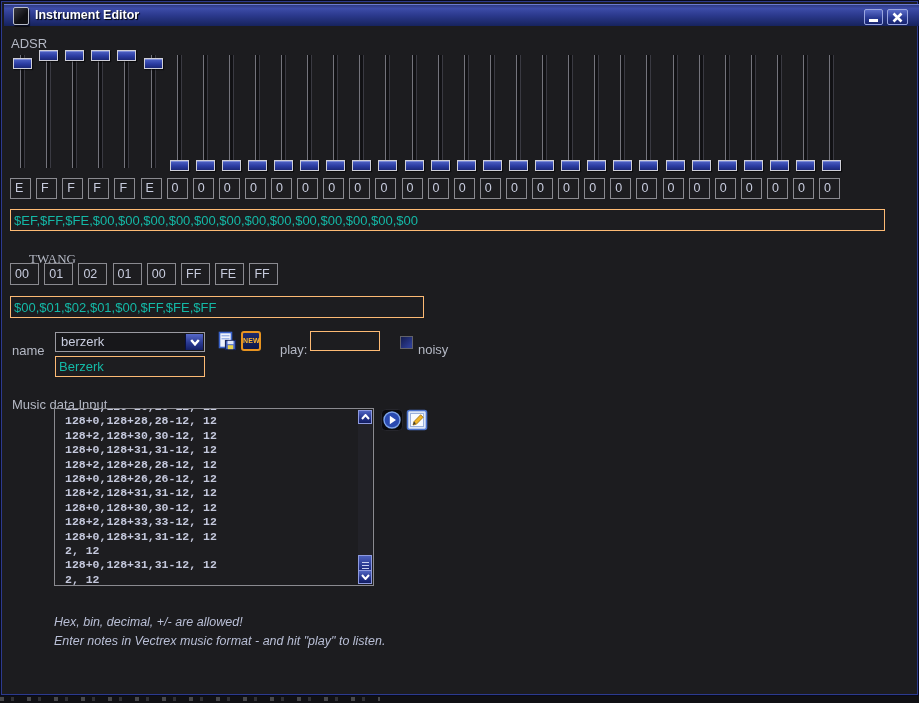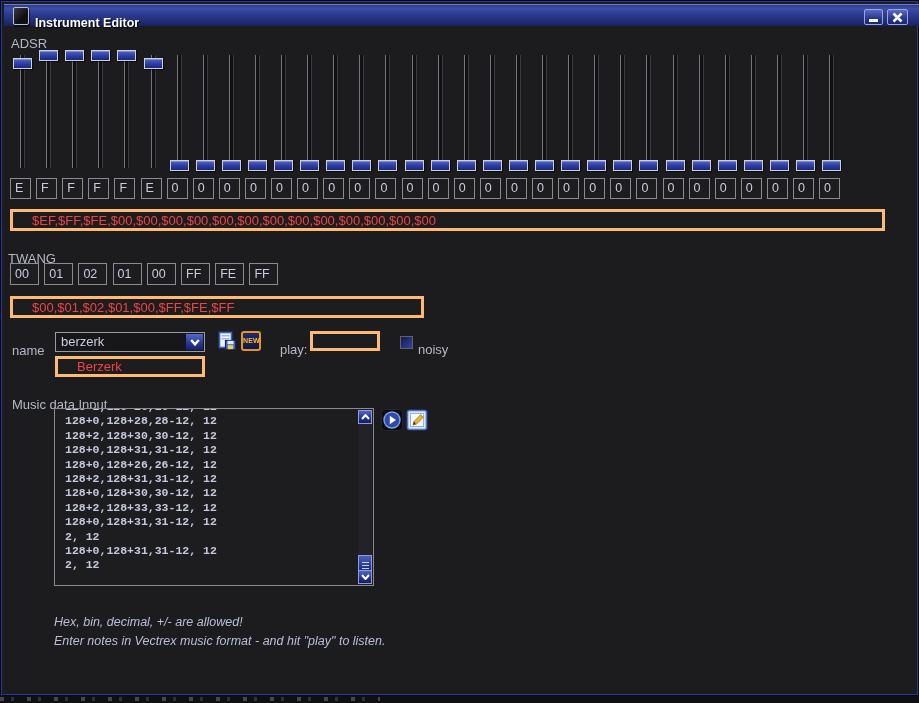--- a/index.html
+++ b/index.html
@@ -7,33 +7,33 @@
         font-family:"Liberation Sans",sans-serif;background:#121216;}
   
   .win{position:absolute;left:0;top:0;width:919px;height:696px;box-sizing:border-box;
        background:#1c1c1f;border:2px solid #2c3a8e;outline:1px solid #070a1c;outline-offset:-1px;}
   .titlebar{position:absolute;left:2px;top:2px;width:915px;height:22px;
        background:linear-gradient(180deg,#2a3678 0%,#3d4ca8 20%,#2c3a8e 50%,#16235e 100%);
        box-shadow:inset 0 1px 0 #6a7ad0;}
   .app-icon{position:absolute;left:9px;top:3px;width:14px;height:16px;
        background:linear-gradient(135deg,#3a3a42,#101014 60%);
        border:1px solid #b9bdc9;border-radius:2px;box-shadow:1px 2px 1px rgba(0,0,0,.6);}
-  .title-text{position:absolute;left:31px;top:8px;line-height:22px;color:#ffffff;
+  .title-text{position:absolute;left:31px;top:0;line-height:22px;color:#ffffff;
        font-size:12.5px;font-weight:bold;text-shadow:1px 1px 1px #000;}
   .tb-btn{position:absolute;top:5px;height:16px;box-sizing:border-box;
        background:linear-gradient(180deg,#5a6cc8,#2a3a94 55%,#18246e);
        border:1px solid #9aa6e0;border-radius:2px;}
   .btn-min{left:860px;width:19px;}
   .btn-close{left:883px;width:21px;}
   .min-glyph{position:absolute;left:4px;bottom:2px;width:9px;height:3px;background:#fff;}
   .x-glyph{position:absolute;left:4px;top:2px;}
   
   .lbl{position:absolute;color:#b4b8c4;font-size:13px;margin-top:8px;}
-  .field{position:absolute;box-sizing:border-box;background:#1d1d20;border:3px solid #fdba74;
-       color:#ef4444;font-size:13px;font-family:"Liberation Sans",sans-serif;padding:0 19px;outline:none;}
+  .field{position:absolute;box-sizing:border-box;background:#1d1d20;border:1px solid #fdba74;
+       color:#14b8a6;font-size:13px;font-family:"Liberation Sans",sans-serif;padding:0 3px;outline:none;}
   
   .sliders{position:absolute;left:0;top:48px;width:870px;height:130px;}
   .sl-cell{position:absolute;top:0;width:26px;height:130px;}
   .sl-track{position:absolute;left:11px;top:5px;width:3px;height:113px;background:#111114;
        box-shadow:-1px 0 0 #74747c,1px 0 0 #3a3a42;}
   .sl-thumb{position:absolute;left:3px;width:19px;height:11px;box-sizing:border-box;
        background:linear-gradient(180deg,#5064c6 0%,#2b3ca2 55%,#1b2878 100%);
        border:1px solid #cfcfd8;box-shadow:inset 0 1px 0 #7a8ad8, 1px 1px 1px rgba(0,0,0,.55);}
   .vbox{position:absolute;top:176px;width:21px;height:21px;box-sizing:border-box;
        border:1px solid #8a8a90;background:#1d1d20;color:#c8ccde;font-size:12.5px;
@@ -255,21 +255,21 @@
         <div class="vbox" style="left: 660.5px;">0</div>
         <div class="vbox" style="left: 686.6px;">0</div>
         <div class="vbox" style="left: 712.7px;">0</div>
         <div class="vbox" style="left: 738.8px;">0</div>
         <div class="vbox" style="left: 764.9px;">0</div>
         <div class="vbox" style="left: 791px;">0</div>
         <div class="vbox" style="left: 817.1px;">0</div>
       </div>
     <input class="field" style="left: 8px; top: 207px; width: 875px; height: 22px;" value="$EF,$FF,$FE,$00,$00,$00,$00,$00,$00,$00,$00,$00,$00,$00,$00,$00">
 
-    <div class="lbl" style="left:6px;top:241px;">TWANG</div>
+    <div class="lbl" style="left:27px;top:241px;font-family:Liberation Serif, serif;">TWANG</div>
     <div>
         <div class="tbox" style="left: 8px;">00</div>
         <div class="tbox" style="left: 42.2px;">01</div>
         <div class="tbox" style="left: 76.4px;">02</div>
         <div class="tbox" style="left: 110.6px;">01</div>
         <div class="tbox" style="left: 144.8px;">00</div>
         <div class="tbox" style="left: 179px;">FF</div>
         <div class="tbox" style="left: 213.2px;">FE</div>
         <div class="tbox" style="left: 247.4px;">FF</div>
       </div>
@@ -305,20 +305,21 @@
     <div class="lbl" style="left:416px;top:332px;">noisy</div>
     <input class="field" style="left: 53px; top: 354px; width: 150px; height: 21px;" value="Berzerk">
 
     <div class="lbl" style="left:10px;top:387px;">Music data Input</div>
     <div class="musicbox">
       <div class="mlines">
           <div class="mline">128+2,128+26,26-12, 12</div>
           <div class="mline">128+0,128+28,28-12, 12</div>
           <div class="mline">128+2,128+30,30-12, 12</div>
           <div class="mline">128+0,128+31,31-12, 12</div>
+          <div class="mline">128+2,128+28,28-12, 12</div>
           <div class="mline">128+0,128+26,26-12, 12</div>
           <div class="mline">128+2,128+31,31-12, 12</div>
           <div class="mline">128+0,128+30,30-12, 12</div>
           <div class="mline">128+2,128+33,33-12, 12</div>
           <div class="mline">128+0,128+31,31-12, 12</div>
           <div class="mline">2, 12</div>
           <div class="mline">128+0,128+31,31-12, 12</div>
           <div class="mline">2, 12</div>
         </div>
       <div class="vscroll">

